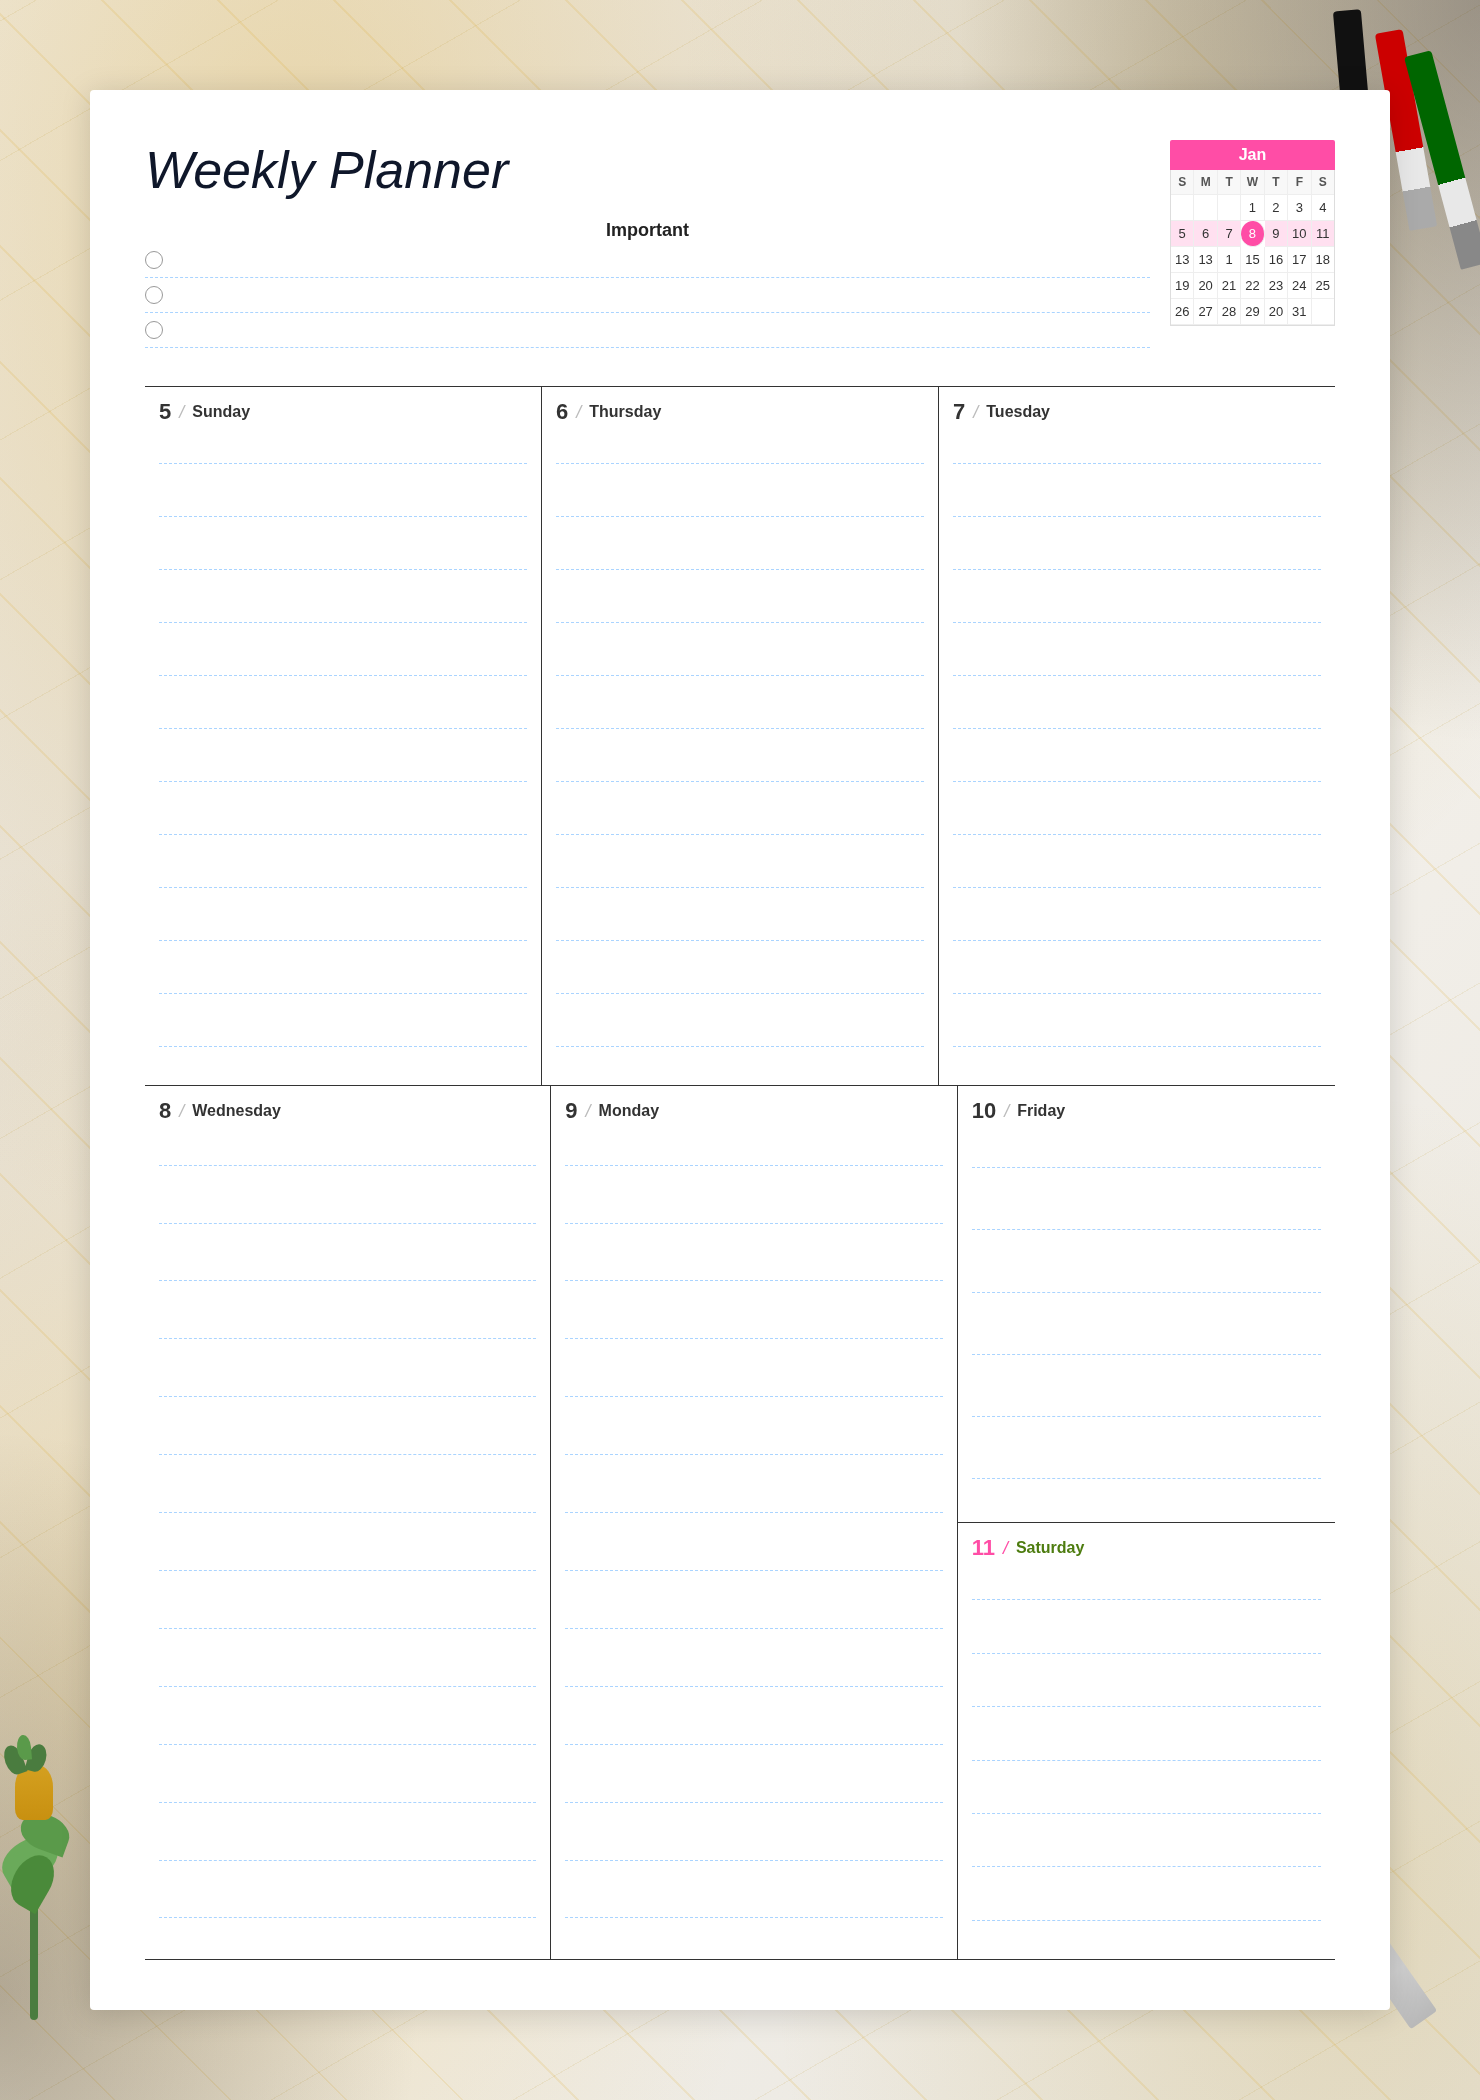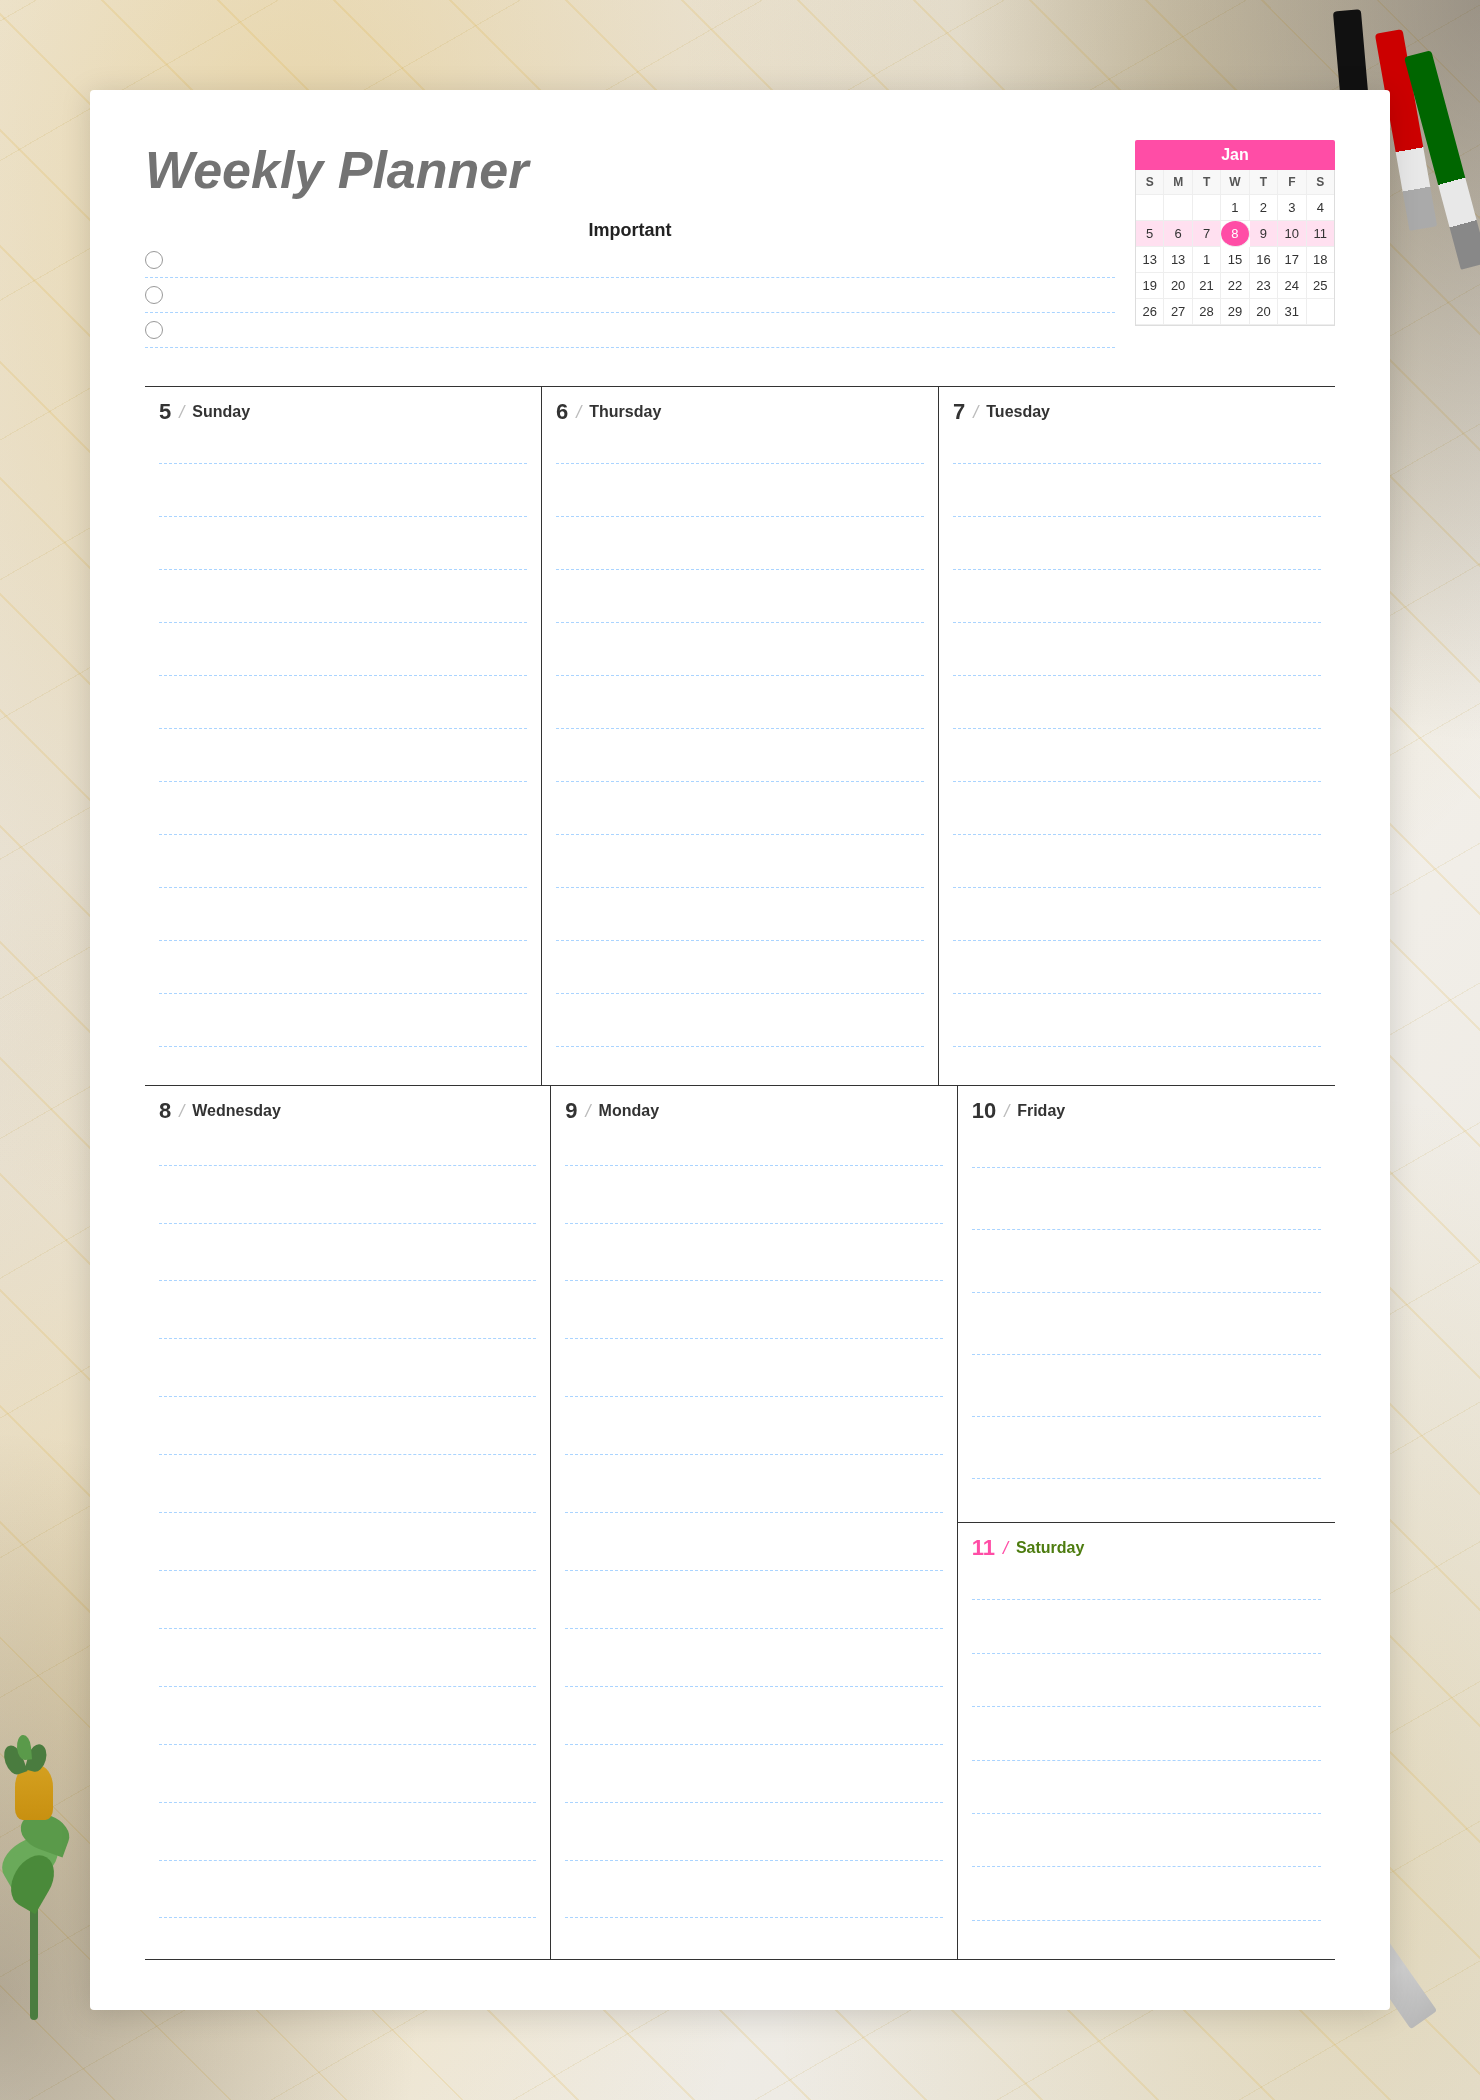--- a/index.html
+++ b/index.html
@@ -161,22 +161,22 @@
       align-items: flex-start;
       margin-bottom: 20px;
     }
 
     .title-section {
       flex: 1;
     }
 
     .weekly-planner-title {
       font-size: 52px;
-      font-weight: 700;
-      color: #737373;
+      font-weight: 400;
+      color: #0f172a;
       font-style: italic;
       margin-bottom: 20px;
     }
 
     .important-section {
       margin-top: 5px;
       text-align: center;
     }
 
     .important-label {
@@ -198,21 +198,21 @@
       width: 18px;
       height: 18px;
       border-radius: 50%;
       border: 1.5px solid #999;
       margin-right: 12px;
       flex-shrink: 0;
     }
 
     
     .mini-calendar {
-      width: 200px;
+      width: 165px;
       flex-shrink: 0;
       margin-left: 20px;
     }
 
     .cal-header {
       background: #ff4da6;
       color: white;
       text-align: center;
       font-weight: bold;
       font-size: 16px;

